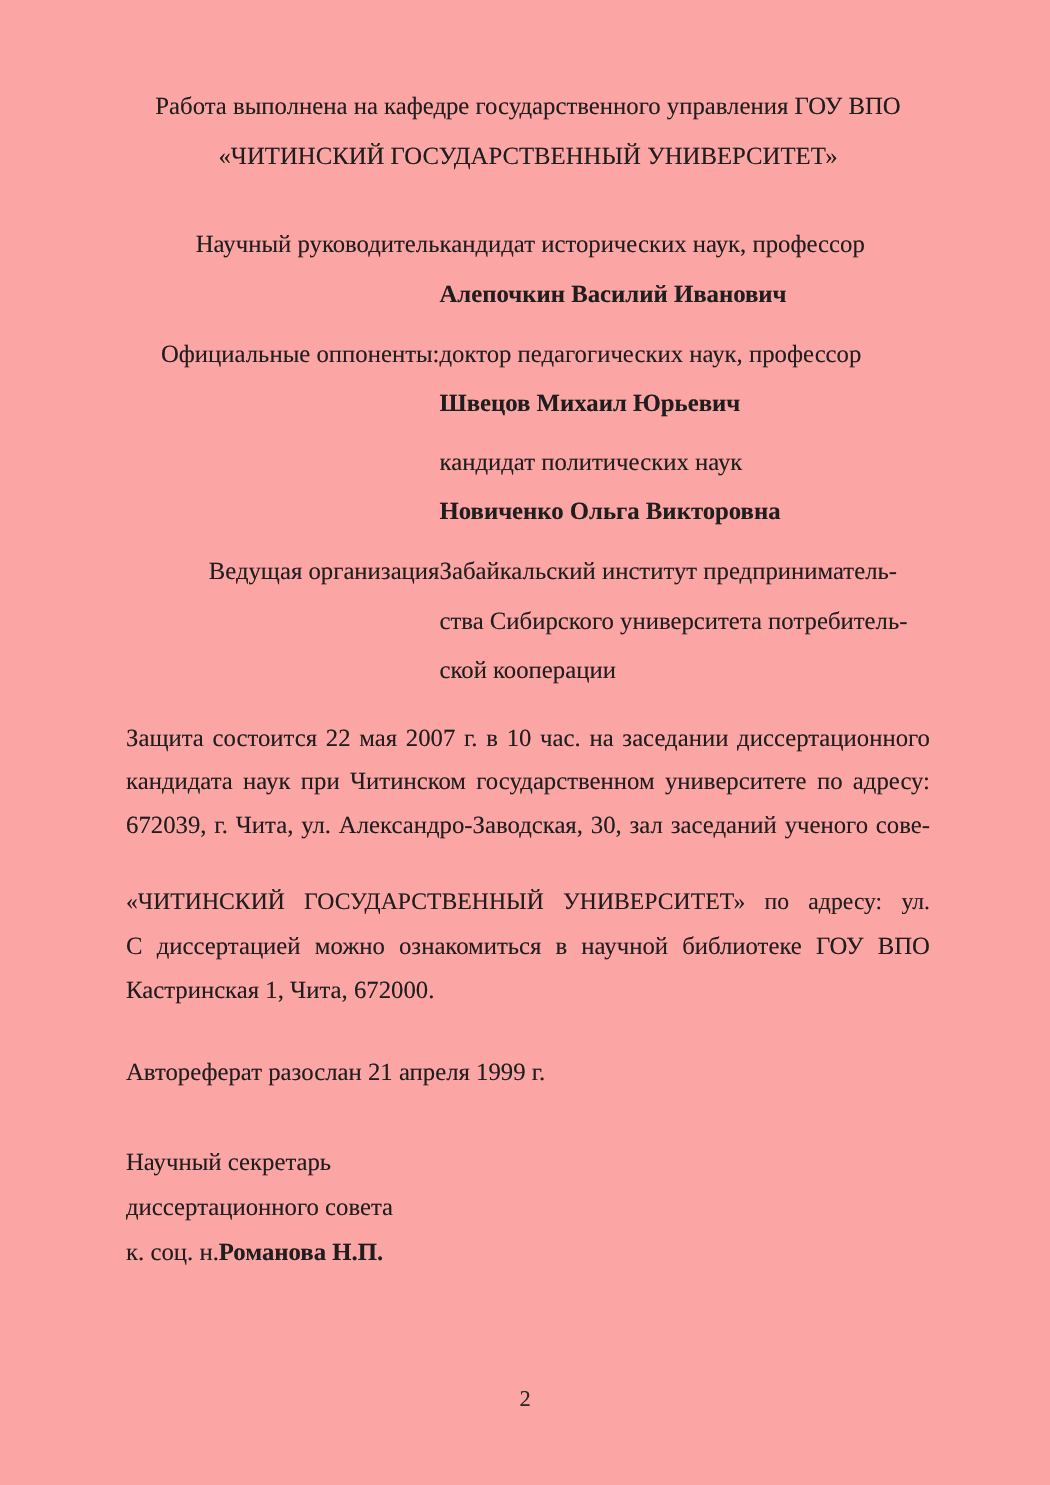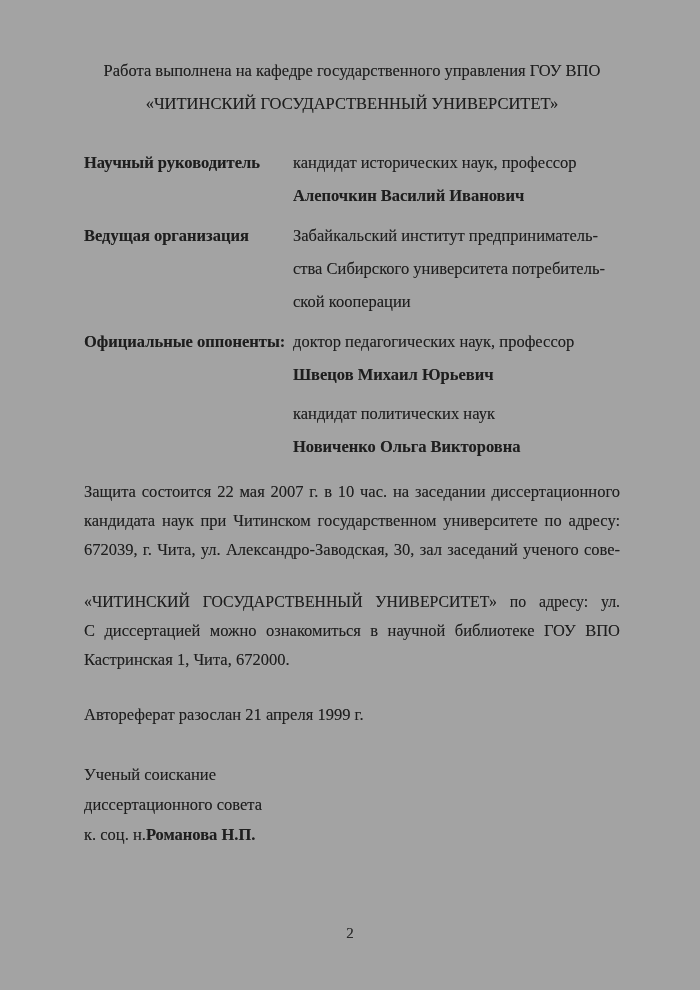--- a/index.html
+++ b/index.html
@@ -5,21 +5,21 @@
   html, body {
     margin: 0;
     padding: 0;
     background: #ffffff;
   }
   .page {
     position: relative;
     width: 700px;
     height: 990px;
     margin: 0 auto;
-    background: #a3a3a3;
+    background: #fca5a5;
     color: #1e1e1e;
     font-family: "Liberation Serif", "DejaVu Serif", serif;
     font-size: 16.5px;
     box-sizing: border-box;
     padding: 0 80px 0 84px;
     overflow: hidden;
     text-shadow: 0 0 0.4px rgba(0,0,0,0.35);
   }
   .header {
     margin-top: 54px;
@@ -36,21 +36,22 @@
   .info-row {
     display: flex;
     align-items: flex-start;
   }
   .info-row + .info-row {
     margin-top: 7px;
   }
   .label-col {
     width: 209px;
     flex-shrink: 0;
-    font-weight: bold;
+    font-weight: normal;
+    text-align: right;
   }
   .value-col {
     flex: 1;
   }
   .value-col .name {
     font-weight: bold;
   }
   .value-block + .value-block {
     margin-top: 6px;
   }
@@ -107,60 +108,60 @@
 
     <div class="info-row">
       <div class="label-col">Научный руководитель</div>
       <div class="value-col">
         <div>кандидат исторических наук, профессор</div>
         <div class="name">Алепочкин Василий Иванович</div>
       </div>
     </div>
 
     <div class="info-row">
-      <div class="label-col">Ведущая организация</div>
-      <div class="value-col">
-        <div>Забайкальский институт предприниматель-</div>
-        <div>ства Сибирского университета потребитель-</div>
-        <div>ской кооперации</div>
-      </div>
-    </div>
-
-    <div class="info-row">
       <div class="label-col">Официальные оппоненты:</div>
       <div class="value-col">
         <div class="value-block">
           <div>доктор педагогических наук, профессор</div>
           <div class="name">Швецов Михаил Юрьевич</div>
         </div>
         <div class="value-block">
           <div>кандидат политических наук</div>
           <div class="name">Новиченко Ольга Викторовна</div>
         </div>
+      </div>
+    </div>
+
+    <div class="info-row">
+      <div class="label-col">Ведущая организация</div>
+      <div class="value-col">
+        <div>Забайкальский институт предприниматель-</div>
+        <div>ства Сибирского университета потребитель-</div>
+        <div>ской кооперации</div>
       </div>
     </div>
 
   </div>
 
   <div class="para para-defense">
     <div class="jline">Защита состоится 22 мая 2007 г. в 10 час.  на заседании диссертационного</div>
     <div class="jline">кандидата наук при Читинском государственном университете по адресу:</div>
     <div class="jline">672039, г. Чита, ул. Александро-Заводская, 30, зал заседаний ученого сове-</div>
   </div>
 
   <div class="para para-library">
     <div class="jline tight">«ЧИТИНСКИЙ ГОСУДАРСТВЕННЫЙ УНИВЕРСИТЕТ» по адресу: ул.</div>
     <div class="jline">С диссертацией можно ознакомиться в научной библиотеке ГОУ ВПО</div>
     <div class="lastline">Кастринская 1, Чита, 672000.</div>
   </div>
 
   <div class="para-mailed">Автореферат разослан 21 апреля 1999 г.</div>
 
   <div class="signature">
-    <div>Ученый соискание</div>
+    <div>Научный секретарь</div>
     <div>диссертационного совета</div>
     <div class="signature-bottom-row">
       <span>к. соц. н.</span>
       <span class="signature-name">Романова Н.П.</span>
     </div>
   </div>
 
   <div class="page-number">2</div>
 
 </div>

